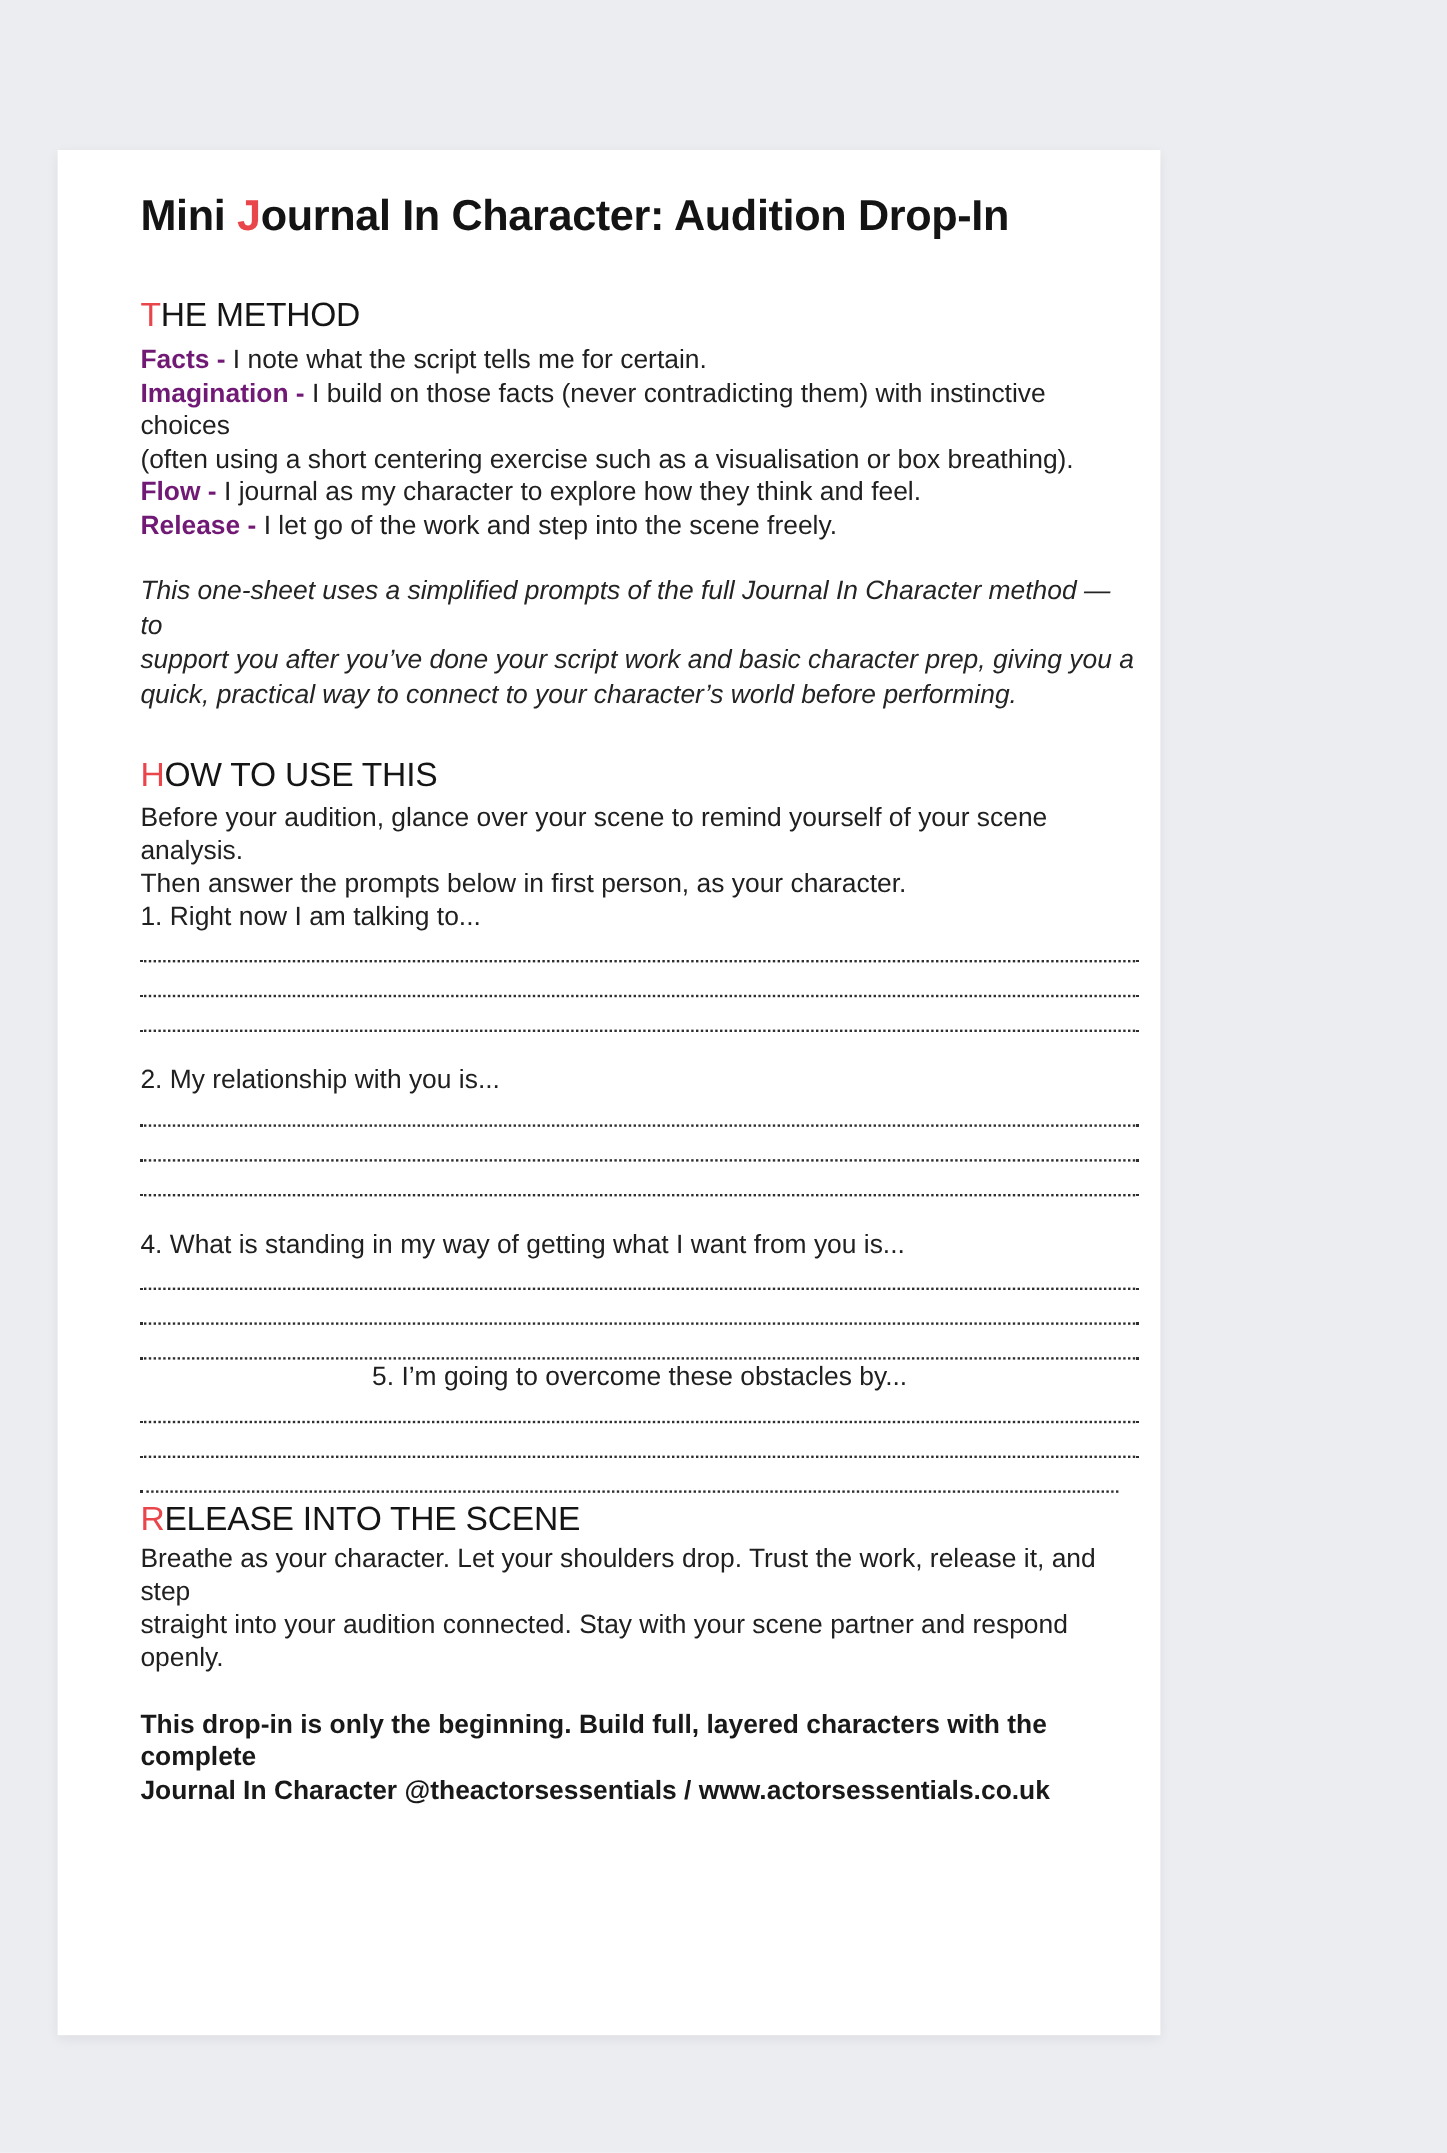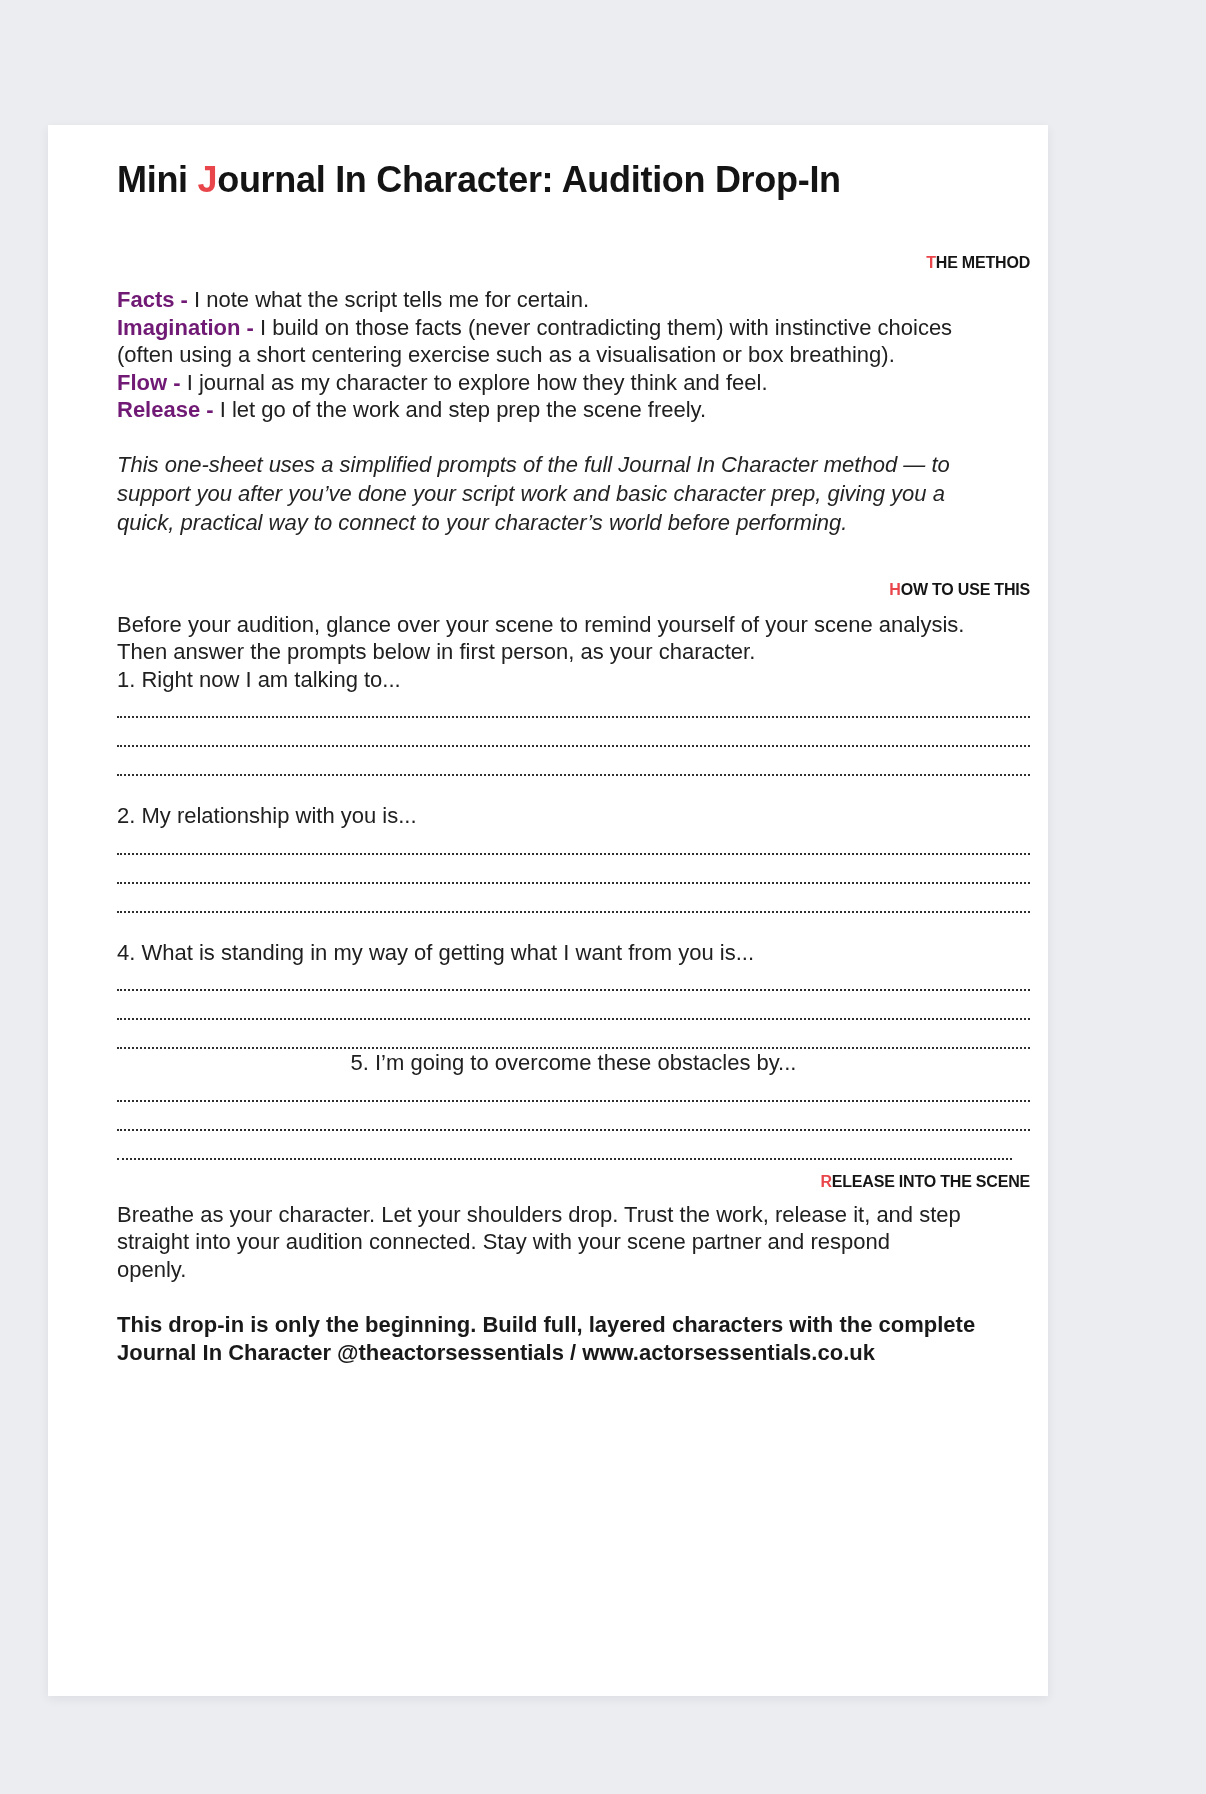--- a/index.html
+++ b/index.html
@@ -10,41 +10,40 @@
   body {
     background: #ecedf1;
     min-height: 1794px;
   }
   .canvas {
     width: 1206px;
     min-height: 1794px;
     padding: 125px 48px 73px 48px;
   }
   .sheet {
-    width: 1000px;
+    width: 919px;
     min-height: 1571px;
     background: #ffffff;
     box-shadow: 0 3px 10px rgba(30,34,48,0.07);
     padding: 33px 18px 40px 69px;
   }
   .accent { color: #e9464b; }
   h1 {
     font-size: 36px;
     line-height: 44px;
     font-weight: 700;
     letter-spacing: -0.3px;
     color: #141414;
   }
   h2 {
-    font-size: 16px;
+    font-size: 28px;
     line-height: 34px;
-    font-weight: 700;
+    font-weight: 400;
     letter-spacing: -0.2px;
     color: #151515;
-    text-align: right;
   }
   h2.method  { margin: 44px 0 6px 0; }
   h2.howto   { margin: 36px 0 4px 0; }
   h2.release { margin: 0 0 2px 0; }
   .body-line {
     font-size: 22px;
     line-height: 27.5px;
     color: #202020;
   }
   .body-line b { font-weight: 700; color: #701a75; }
@@ -80,21 +79,21 @@
 
     <h1><span>Mini </span><span class="accent">J</span><span>ournal In Character: Audition Drop-In</span></h1>
 
     <h2 class="method"><span class="accent">T</span><span>HE METHOD</span></h2>
 
     <div>
       <div class="body-line"><b>Facts -</b> <span>I note what the script tells me for certain.</span></div>
       <div class="body-line"><b>Imagination -</b> <span>I build on those facts (never contradicting them) with instinctive choices</span></div>
       <div class="body-line"><b></b><span>(often using a short centering exercise such as a visualisation or box breathing).</span></div>
       <div class="body-line"><b>Flow -</b> <span>I journal as my character to explore how they think and feel.</span></div>
-      <div class="body-line"><b>Release -</b> <span>I let go of the work and step prep the scene freely.</span></div>
+      <div class="body-line"><b>Release -</b> <span>I let go of the work and step into the scene freely.</span></div>
     </div>
 
     <div class="note">
       <div class="body-line">This one-sheet uses a simplified prompts of the full Journal In Character method — to</div>
       <div class="body-line">support you after you’ve done your script work and basic character prep, giving you a</div>
       <div class="body-line">quick, practical way to connect to your character’s world before performing.</div>
     </div>
 
     <h2 class="howto"><span class="accent">H</span><span>OW TO USE THIS</span></h2>
 

